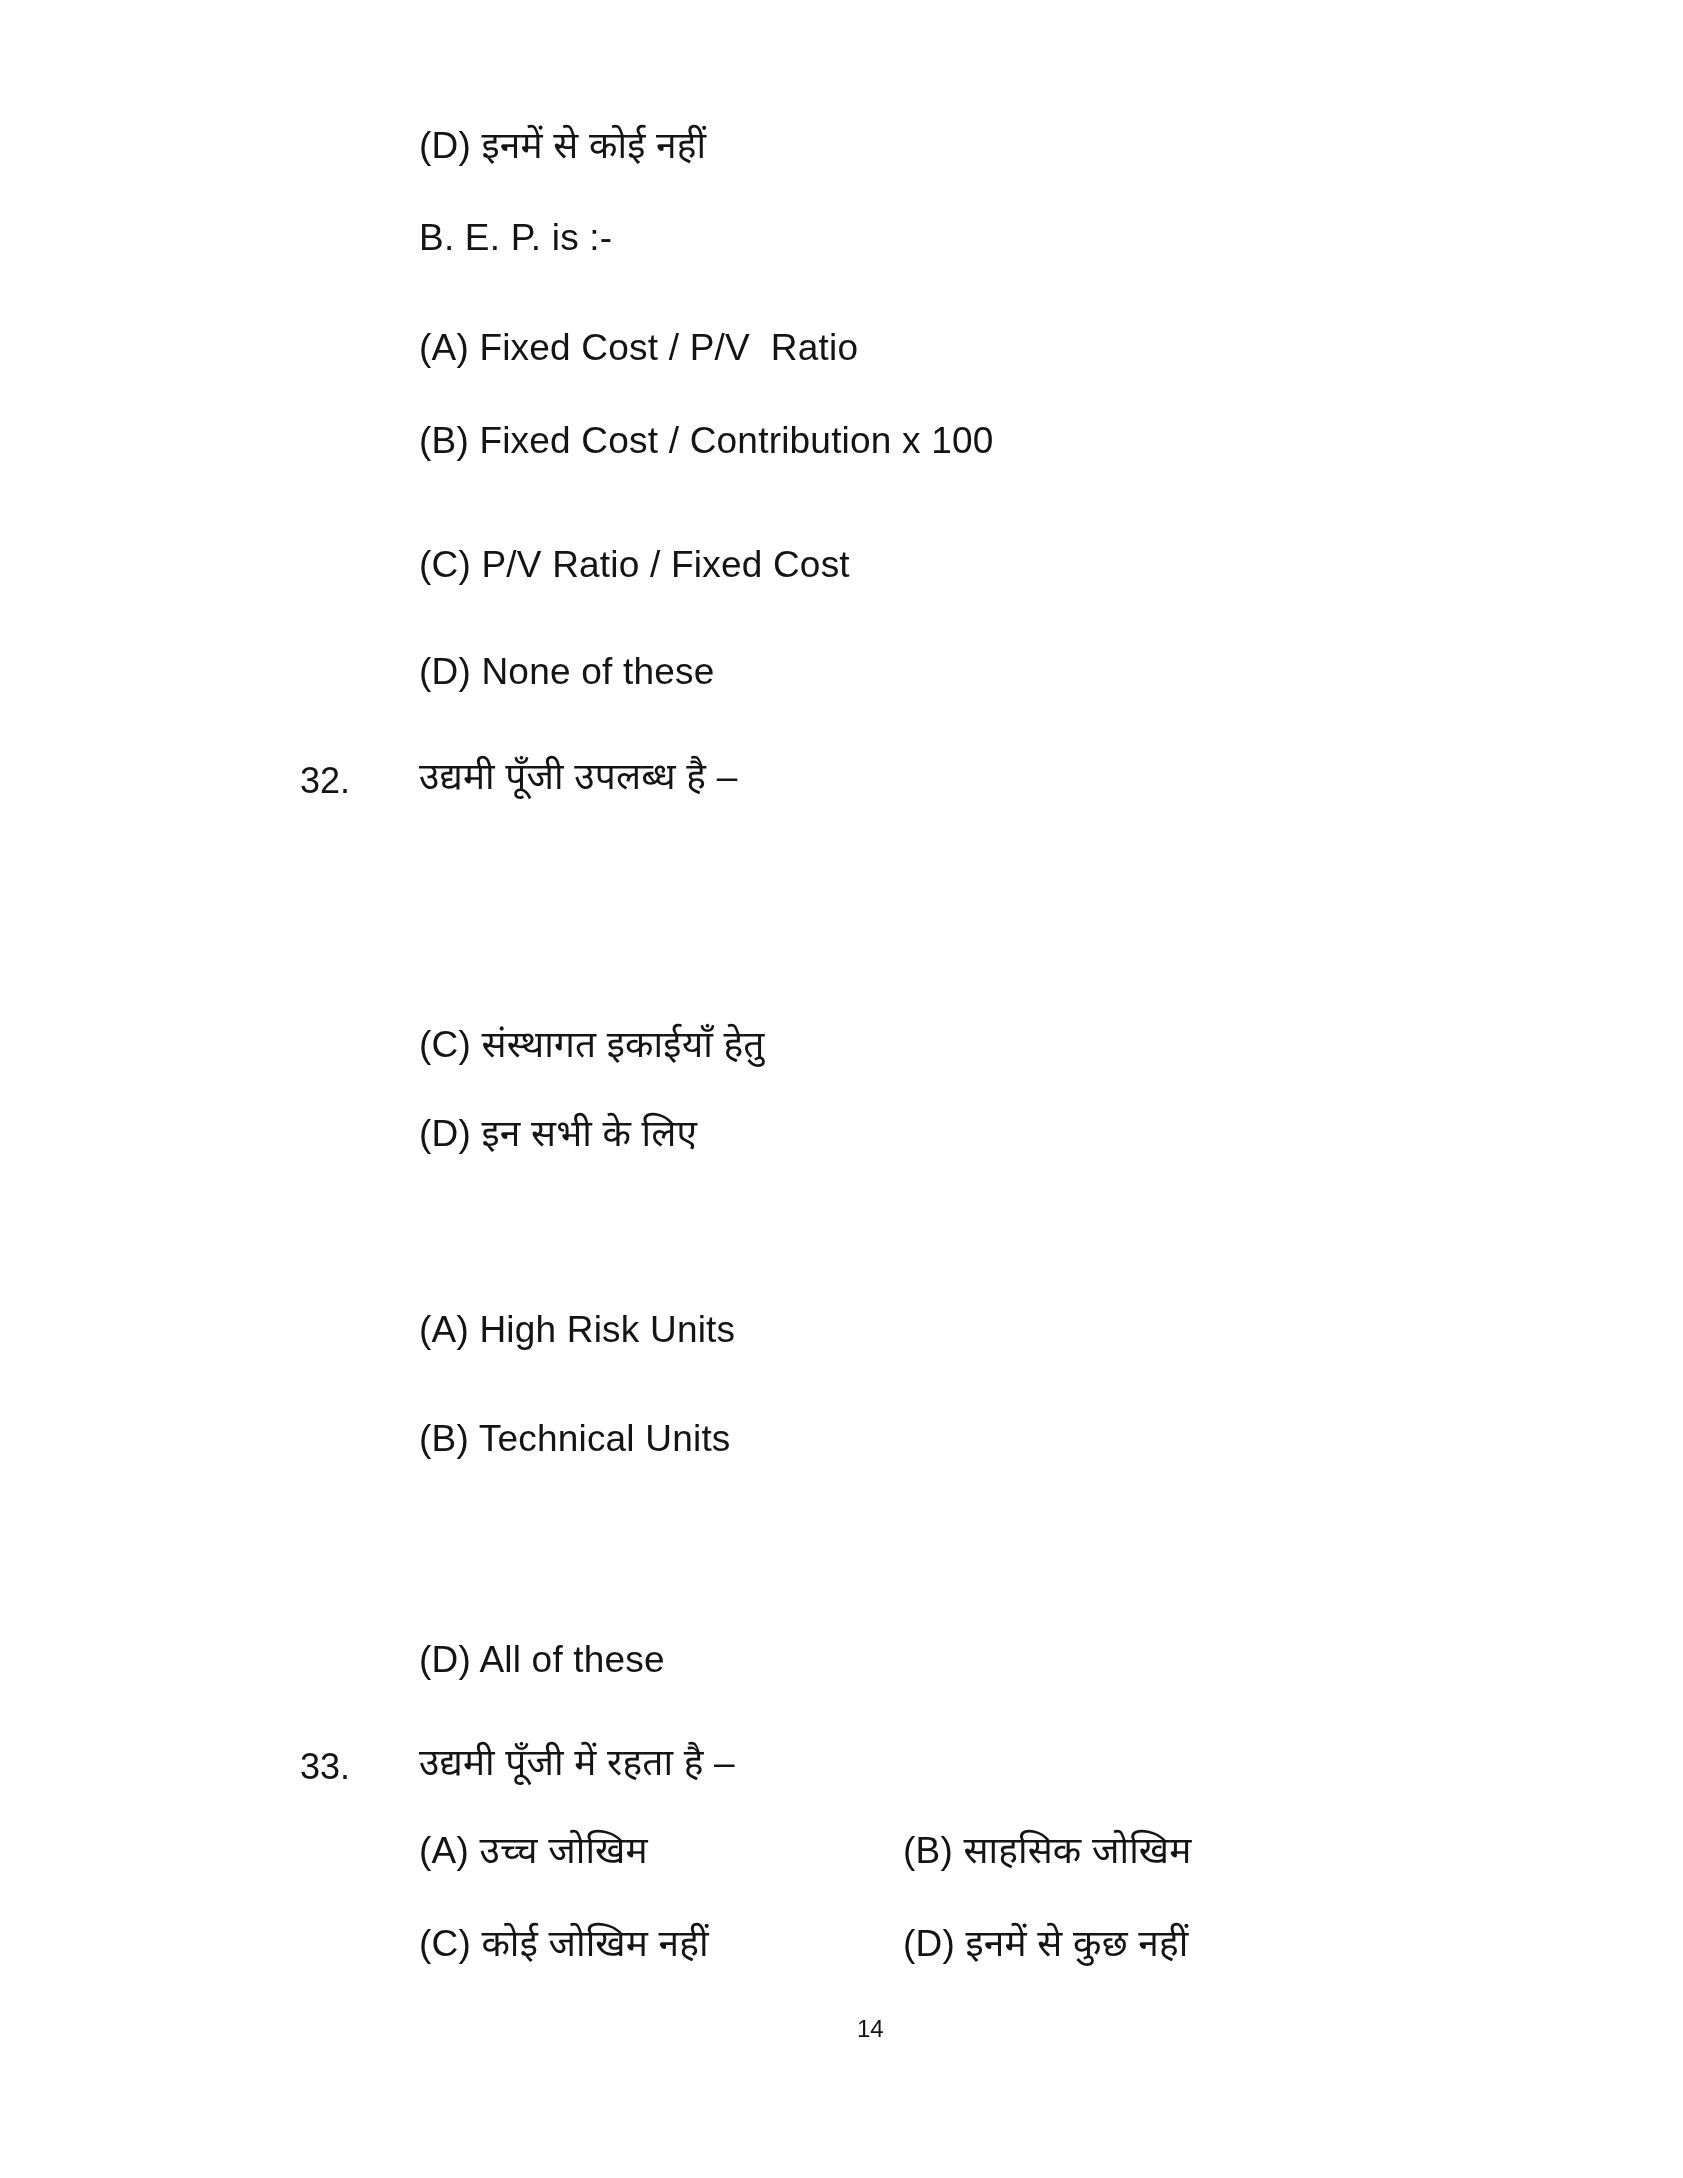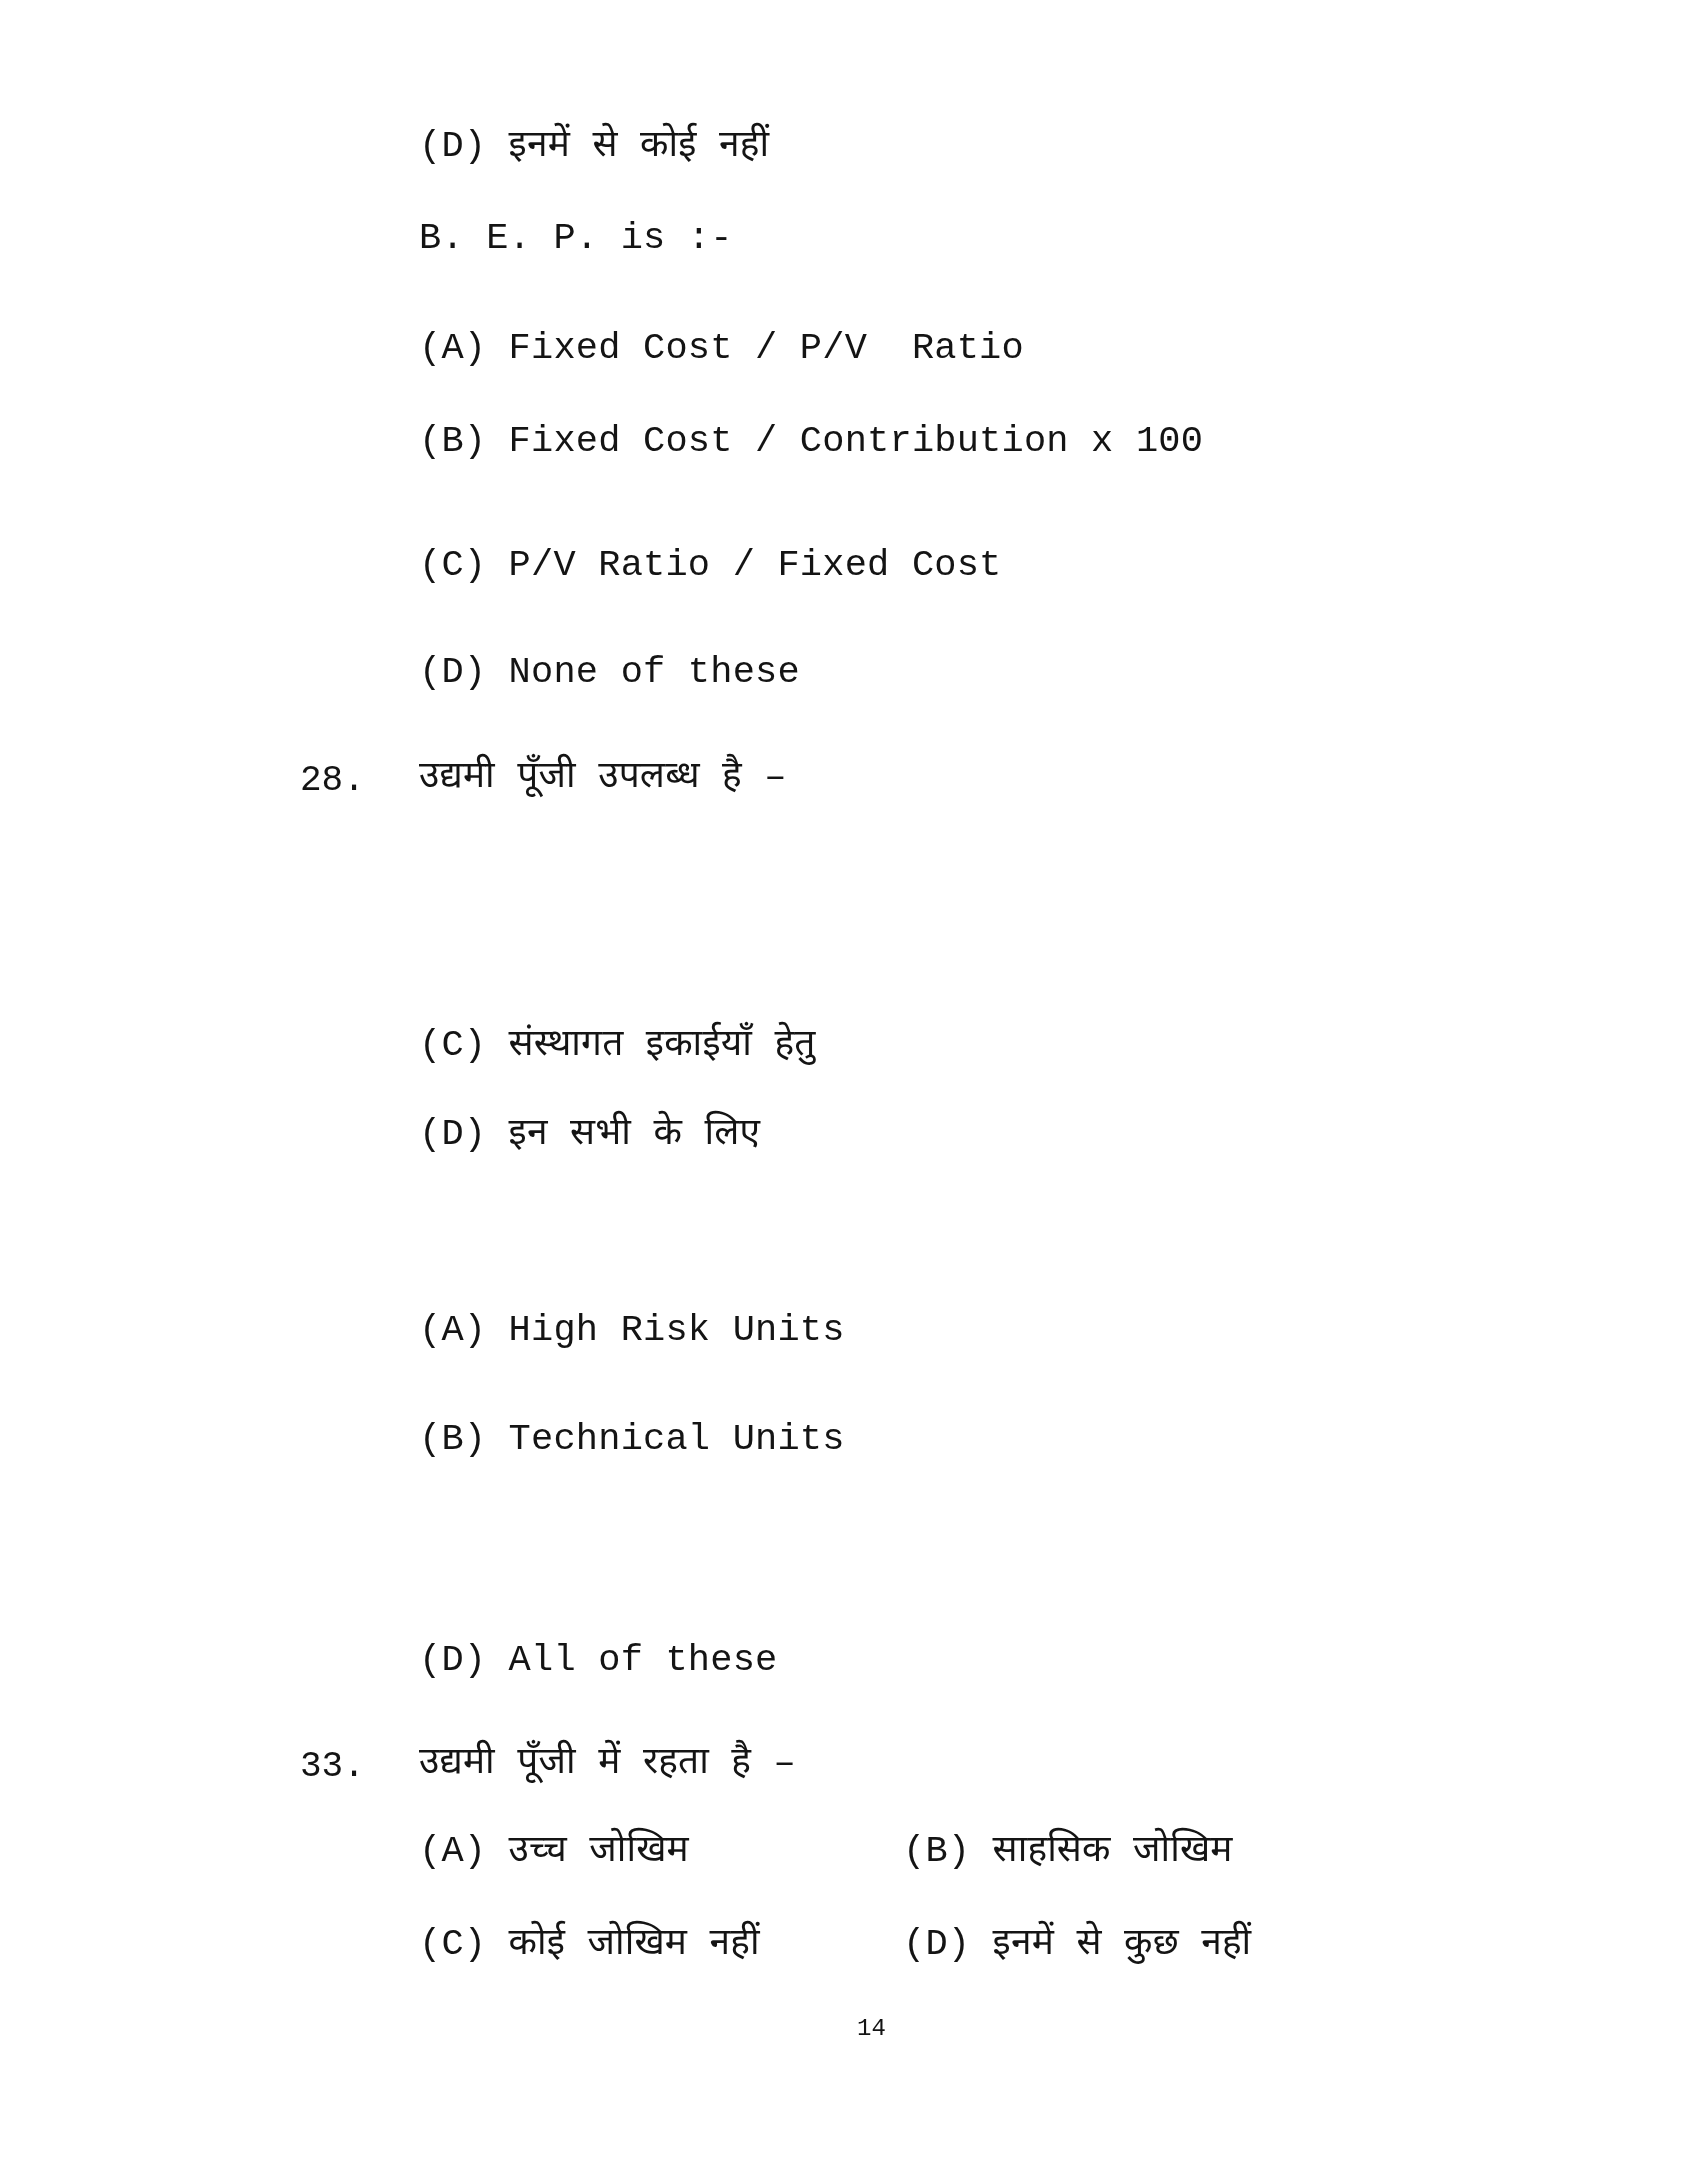--- a/index.html
+++ b/index.html
@@ -5,21 +5,21 @@
   html, body {
     margin: 0;
     padding: 0;
     background: #ffffff;
   }
   .page {
     position: relative;
     width: 1683px;
     height: 2178px;
     background: #ffffff;
-    font-family: Liberation Mono, monospace;
+    font-family: Liberation Sans, sans-serif;
     color: #141414;
     overflow: hidden;
   }
   .line {
     position: absolute;
     font-size: 37px;
     line-height: 1.15;
     white-space: pre;
     letter-spacing: 0.2px;
   }
@@ -50,21 +50,21 @@
   <div class="line indent" style="top:217px">B. E. P. is :-</div>
 
   <div class="line indent" style="top:327px">(A) Fixed Cost / P/V  Ratio</div>
 
   <div class="line indent" style="top:420px">(B) Fixed Cost / Contribution x 100</div>
 
   <div class="line indent" style="top:544px">(C) P/V Ratio / Fixed Cost</div>
 
   <div class="line indent" style="top:651px">(D) None of these</div>
 
-  <div class="qnum" style="top:760px">28.</div>
+  <div class="qnum" style="top:760px">32.</div>
 
   <div class="line indent" style="top:756px">उद्यमी पूँजी उपलब्ध है –</div>
 
 
 
   <div class="line indent" style="top:1024px">(C) संस्थागत इकाईयाँ हेतु</div>
 
   <div class="line indent" style="top:1113px">(D) इन सभी के लिए</div>
 
 

